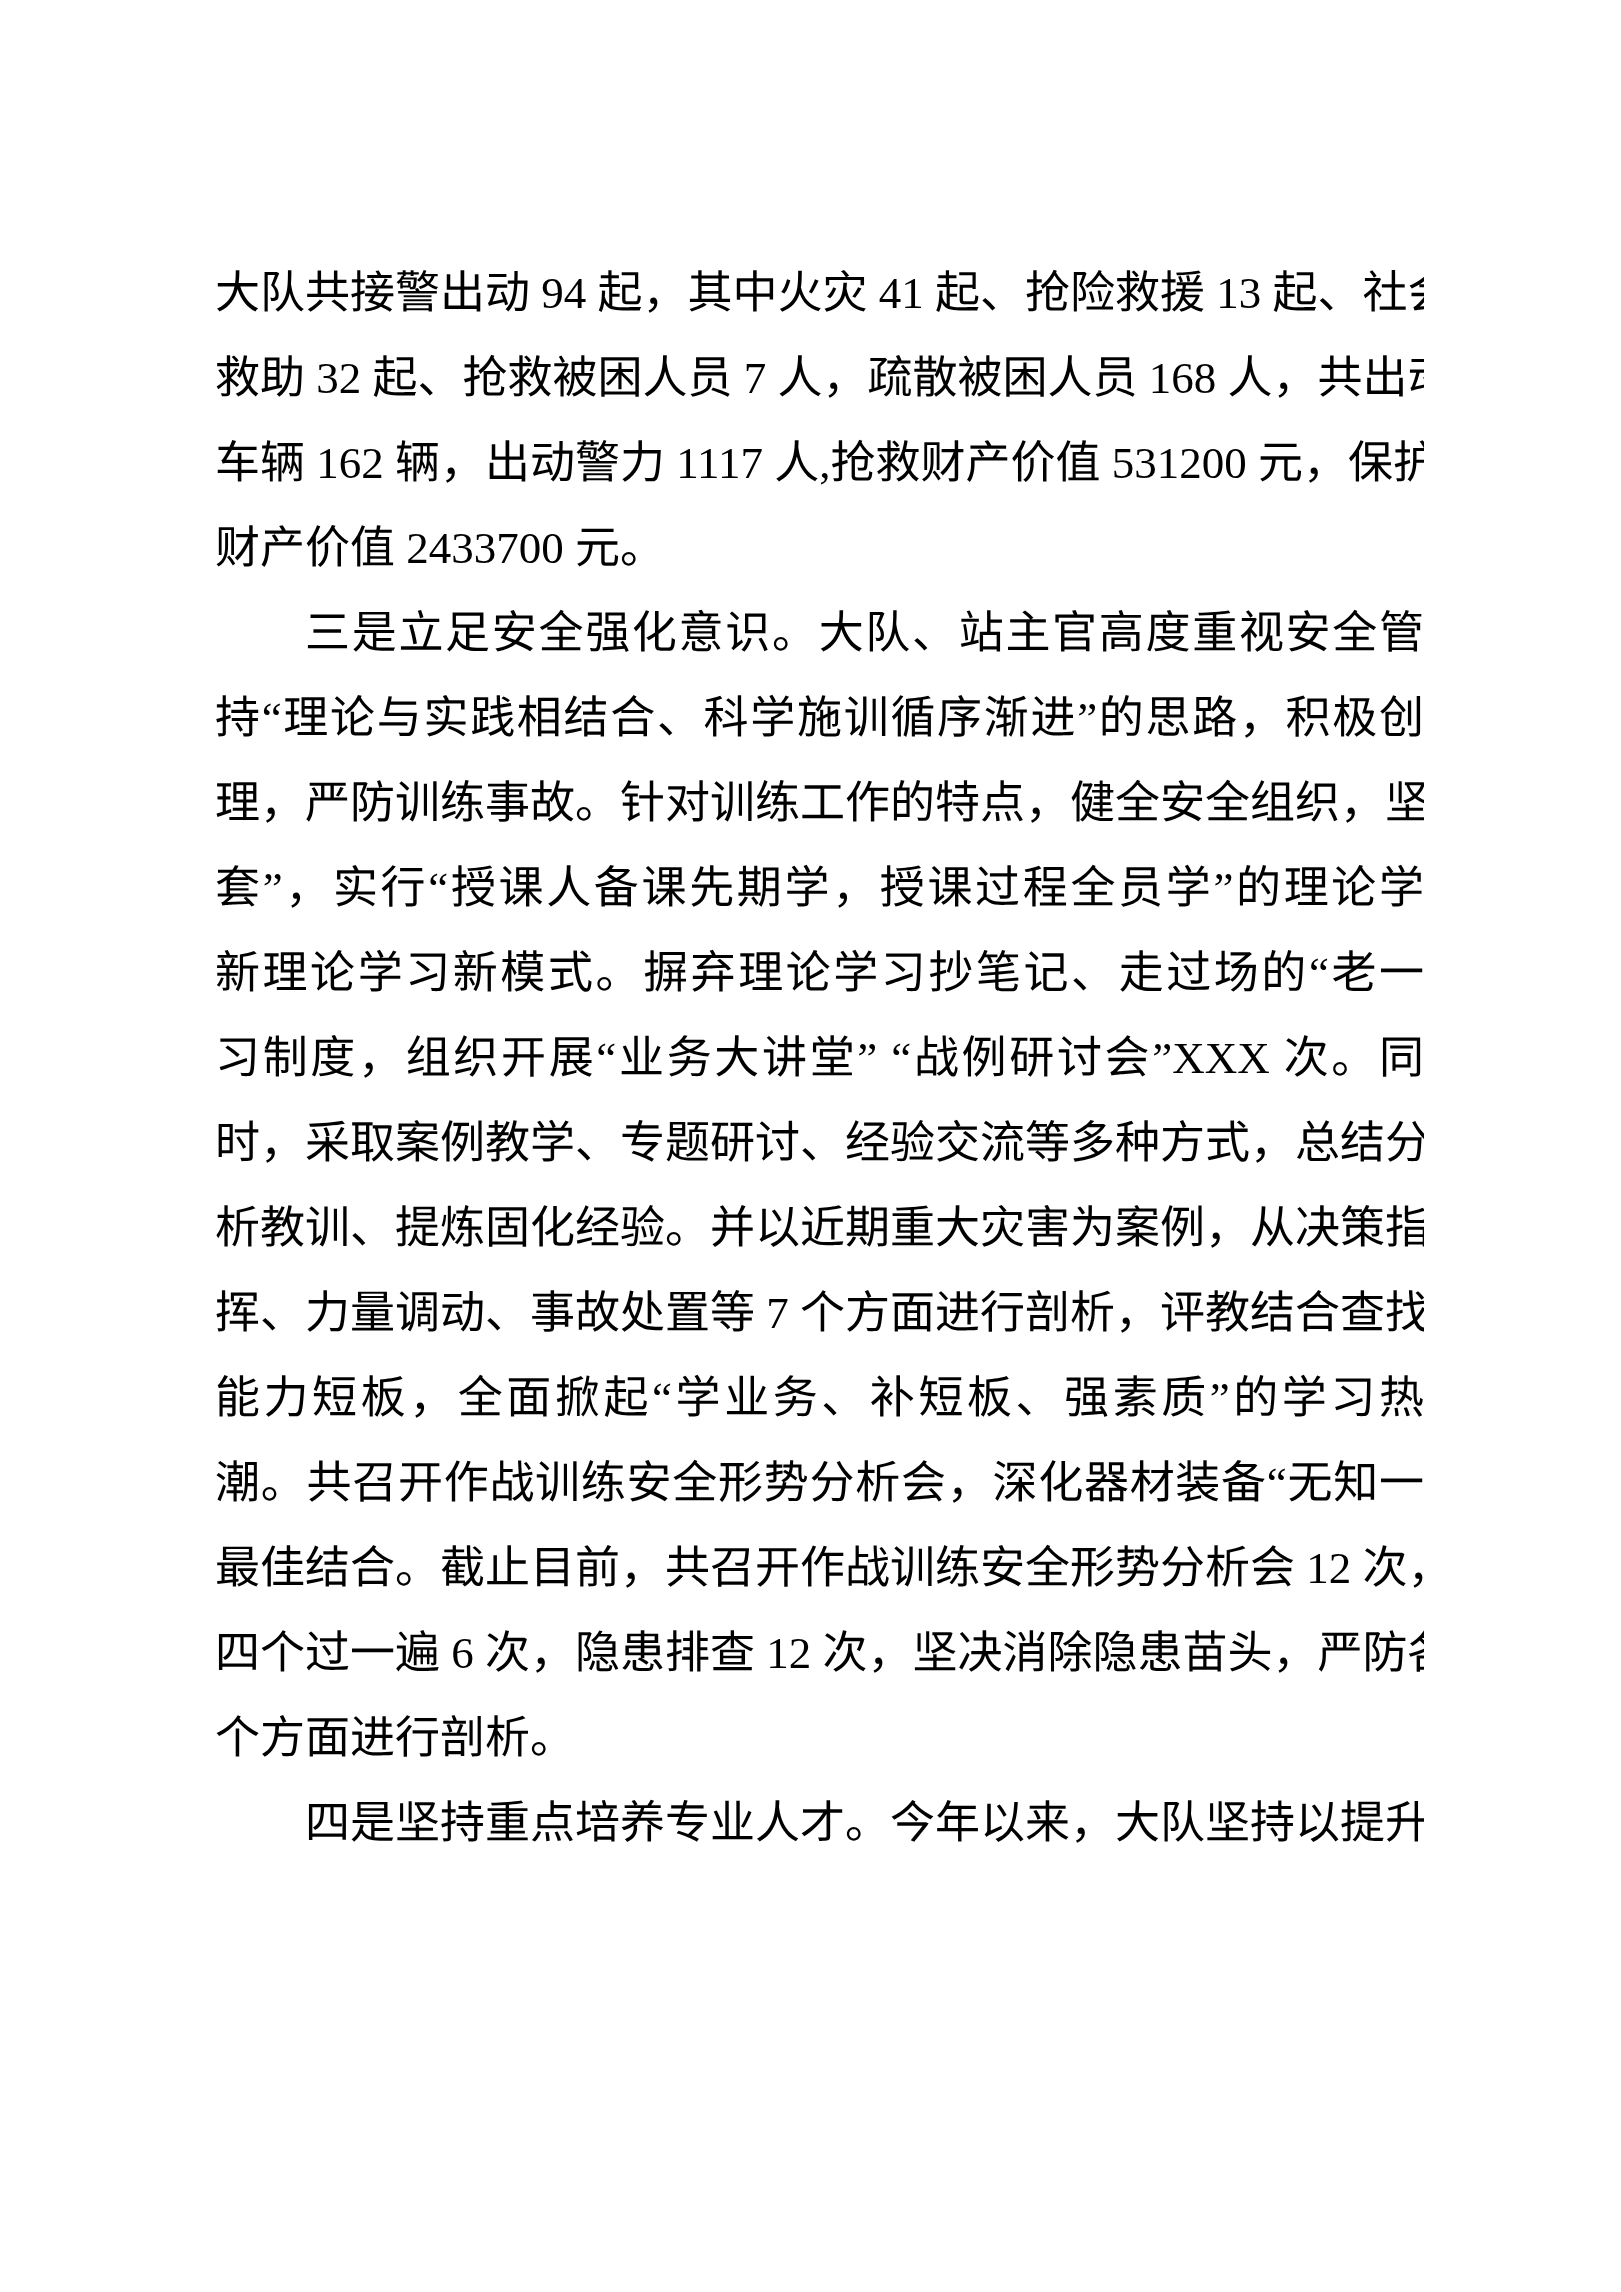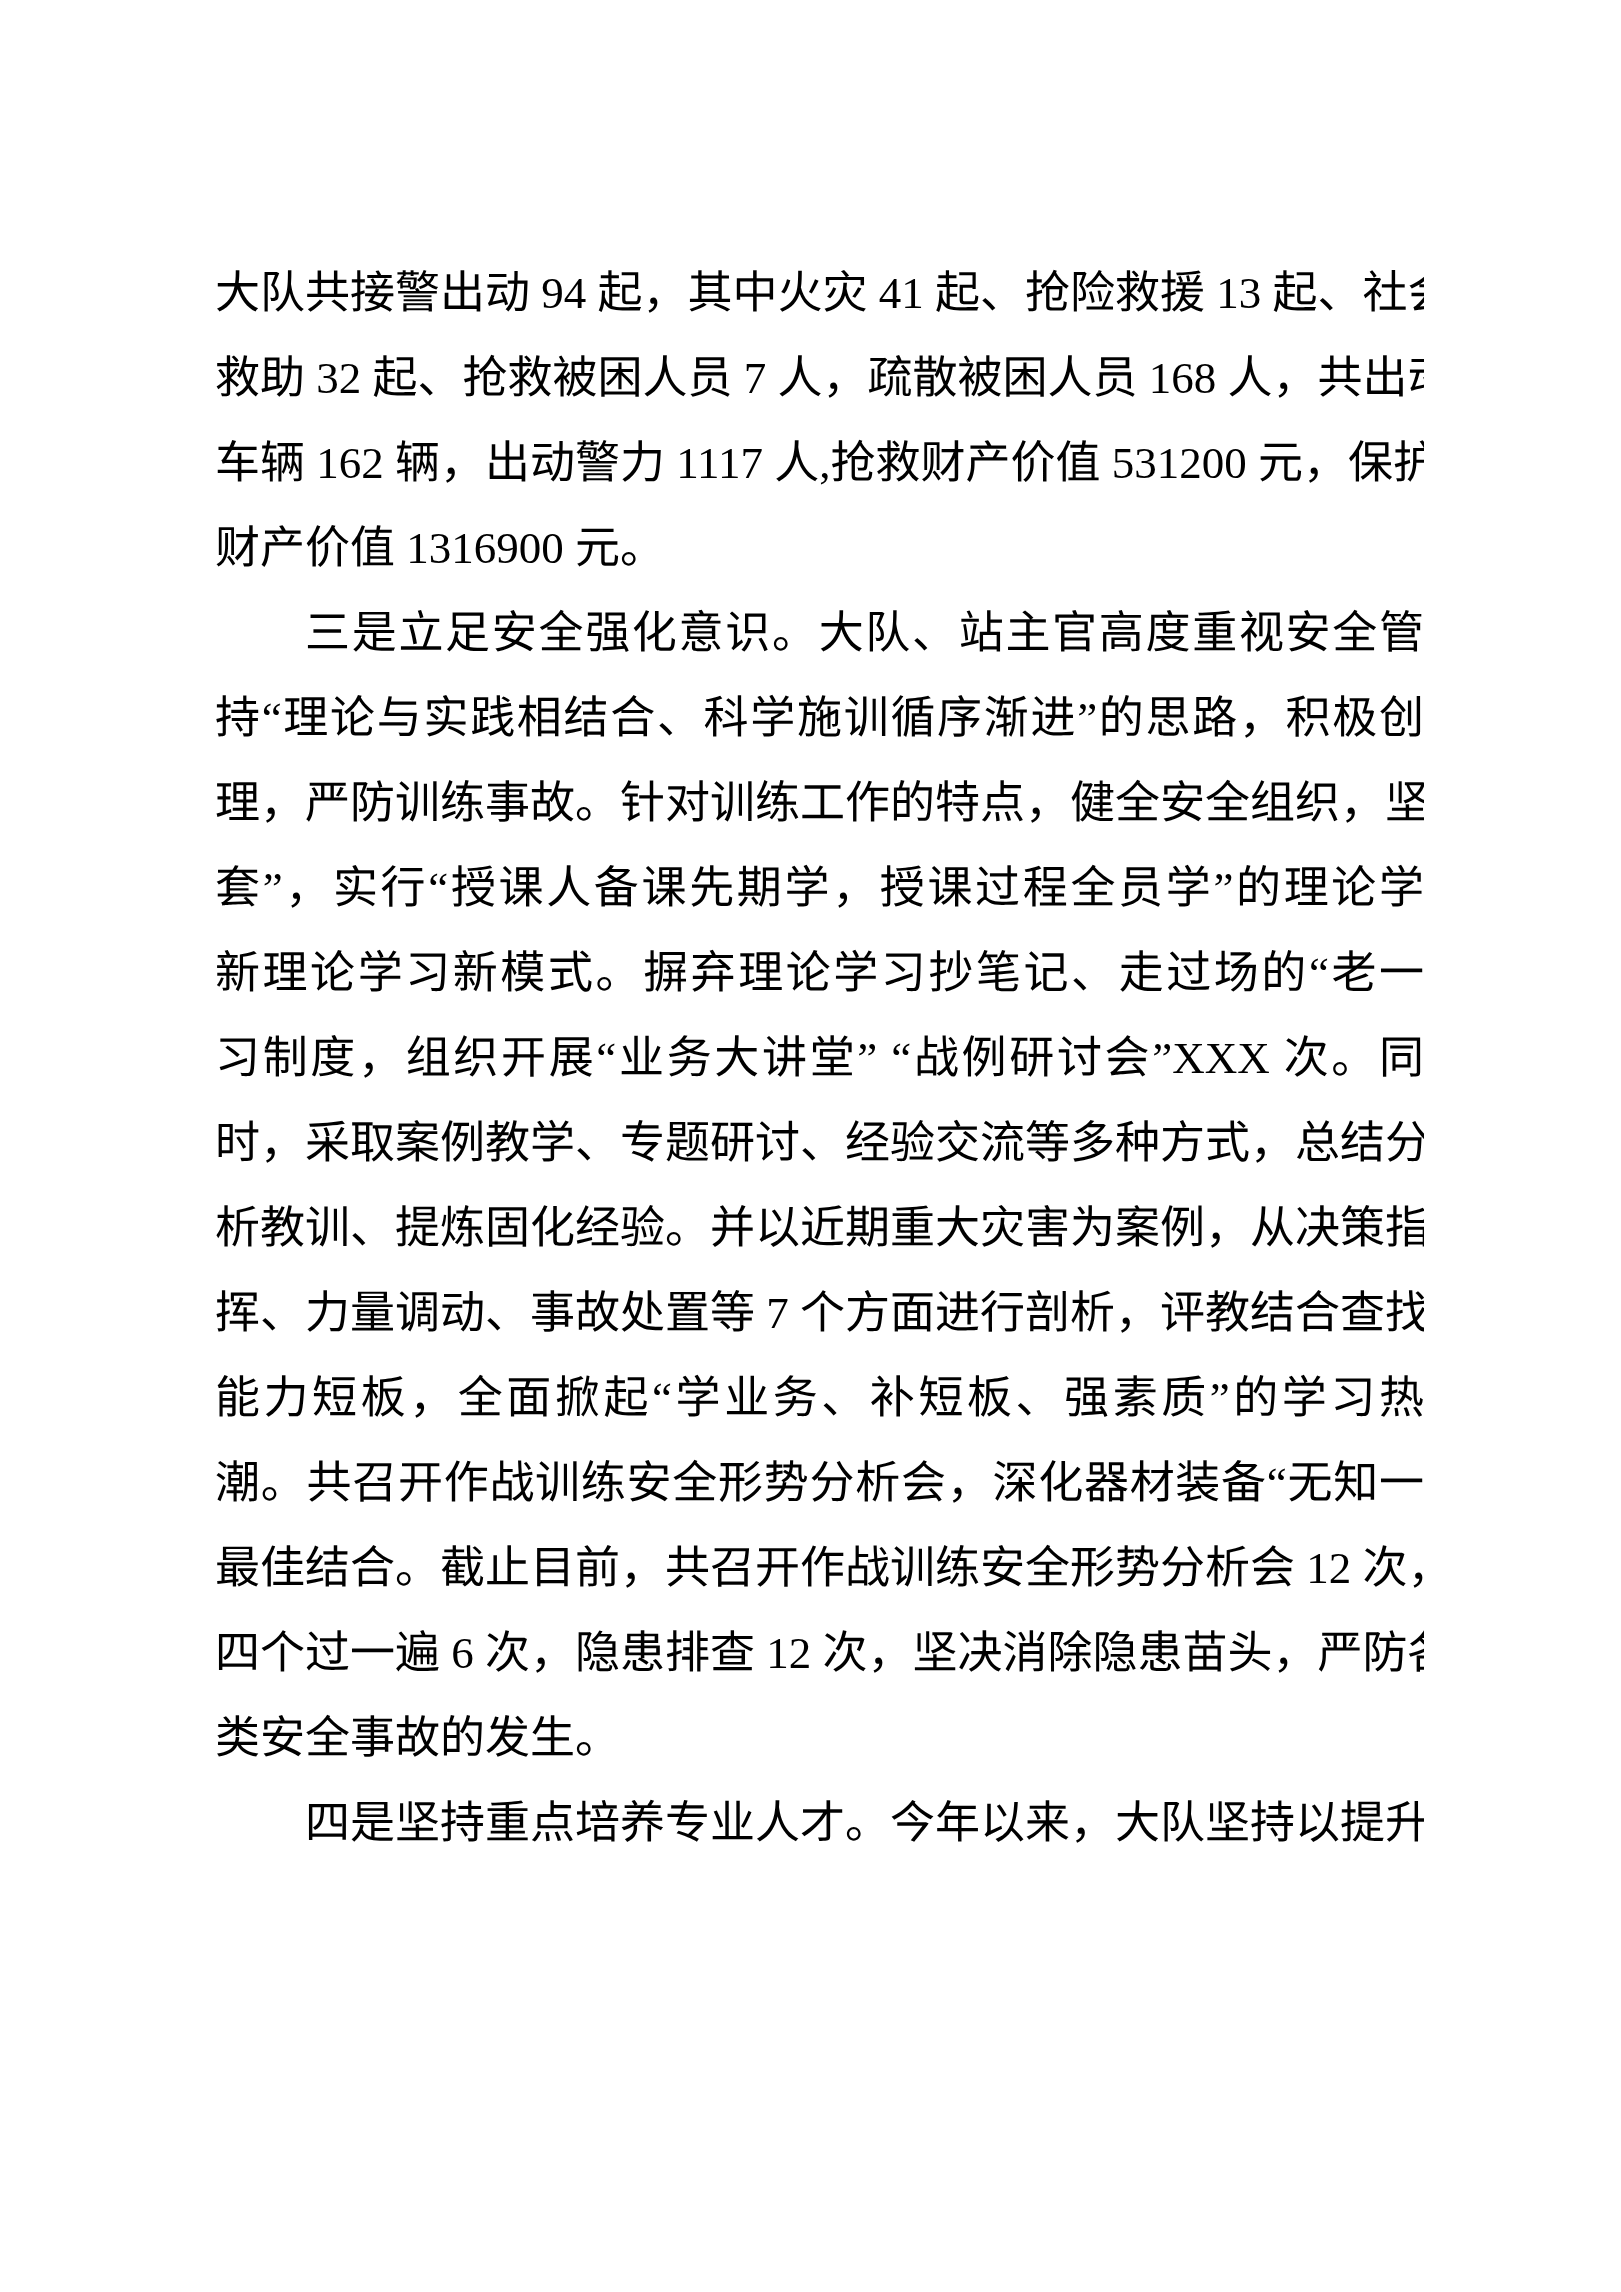--- a/index.html
+++ b/index.html
@@ -48,38 +48,38 @@
 </head>
 <body>
 
 <div class="page">
   <div class="textblock">
 
     <div class="para">
       <div class="line">大队共接警出动 94 起，其中火灾 41 起、抢险救援 13 起、社会</div>
       <div class="line">救助 32 起、抢救被困人员 7 人，疏散被困人员 168 人，共出动</div>
       <div class="line">车辆 162 辆，出动警力 1117 人,抢救财产价值 531200 元，保护</div>
-      <div class="line para-end">财产价值 1316900 元。</div>
+      <div class="line para-end">财产价值 2433700 元。</div>
     </div>
 
     <div class="para">
       <div class="line indent">三是立足安全强化意识。大队、站主官高度重视安全管</div>
       <div class="line">持“理论与实践相结合、科学施训循序渐进”的思路，积极创</div>
       <div class="line">理，严防训练事故。针对训练工作的特点，健全安全组织，坚</div>
       <div class="line">套”，实行“授课人备课先期学，授课过程全员学”的理论学</div>
       <div class="line">新理论学习新模式。摒弃理论学习抄笔记、走过场的“老一</div>
       <div class="line">习制度，组织开展“业务大讲堂” “战例研讨会”XXX 次。同</div>
       <div class="line">时，采取案例教学、专题研讨、经验交流等多种方式，总结分</div>
       <div class="line">析教训、提炼固化经验。并以近期重大灾害为案例，从决策指</div>
       <div class="line">挥、力量调动、事故处置等 7 个方面进行剖析，评教结合查找</div>
       <div class="line">能力短板，全面掀起“学业务、补短板、强素质”的学习热</div>
       <div class="line">潮。共召开作战训练安全形势分析会，深化器材装备“无知一</div>
       <div class="line">最佳结合。截止目前，共召开作战训练安全形势分析会 12 次，</div>
       <div class="line">四个过一遍 6 次，隐患排查 12 次，坚决消除隐患苗头，严防各</div>
-      <div class="line para-end">类安全事故的发生。</div>
+      <div class="line para-end">个方面进行剖析。</div>
     </div>
 
     <div class="para">
       <div class="line indent">四是坚持重点培养专业人才。今年以来，大队坚持以提升</div>
     </div>
 
   </div>
 </div>
 
 

